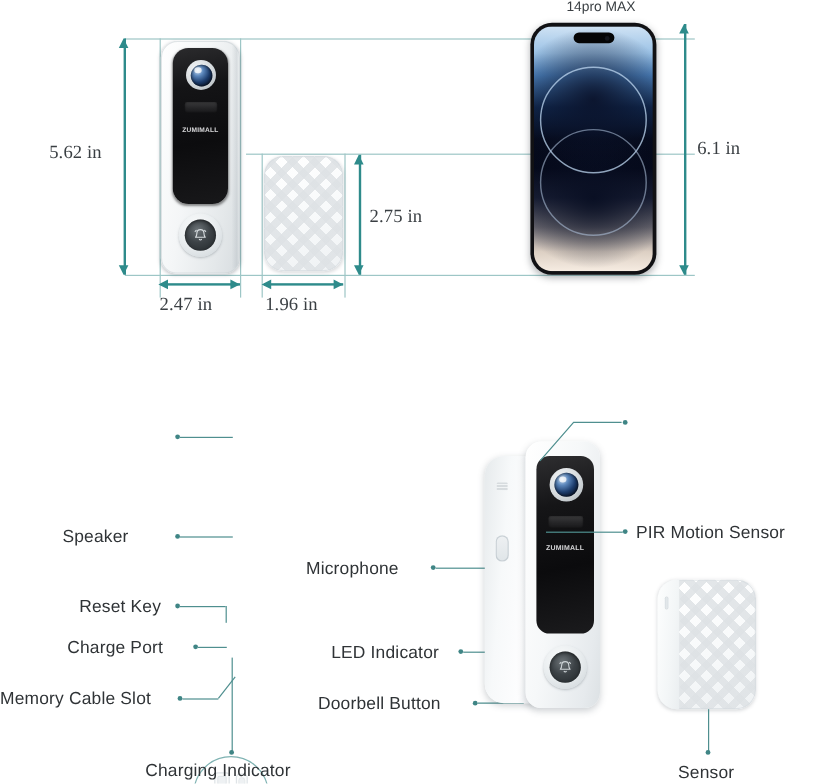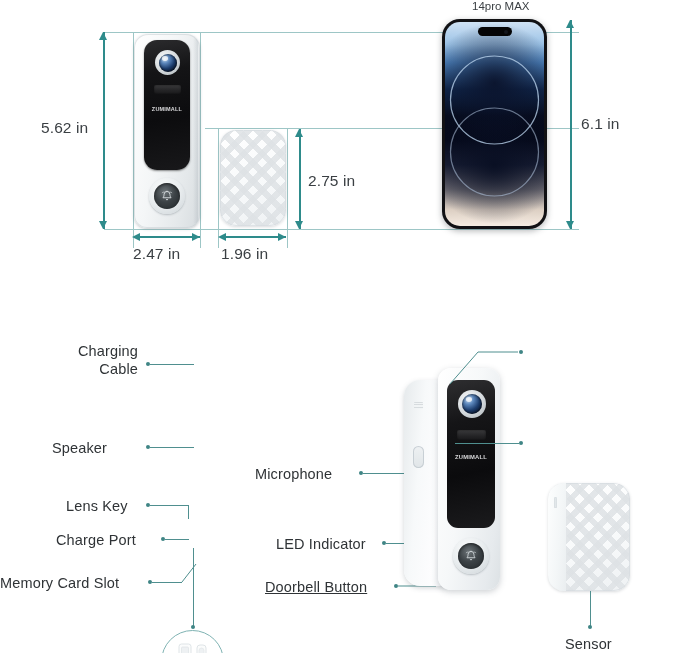--- a/index.html
+++ b/index.html
@@ -23,21 +23,21 @@
     height: 653px;
   }
   .abs { position: absolute; }
 
   
   .dim-label {
     font-size: 15.5px;
     color: #3a3f43;
     letter-spacing: 0.1px;
     white-space: nowrap;
-    font-family: Liberation Sans, sans-serif;
+    font-family: Liberation Serif, serif;
   }
   .feat-label {
     font-size: 14.5px;
     color: #2f3336;
     letter-spacing: 0.15px;
     white-space: nowrap;
     line-height: 1.25;
   }
   .phone-caption {
     font-size: 11.5px;
@@ -345,24 +345,20 @@
     </div>
 
     <div class="abs dimline-v" style="left:570px;top:20px;height:209px;"></div>
     <div class="arr arr-up" style="left:566px;top:20px;"></div>
     <div class="arr arr-down" style="left:566px;top:221px;"></div>
     <div class="abs dim-label" style="left:581px;top:115px;">6.1 in</div>
   </div>
 
   <div class="abs" style="left:0;top:300px;width:679px;height:353px;">
 
-    <div class="abs feat-label" style="left:34px;top:42px;text-align:right;width:104px;">
-      <span>Charging</span><br>
-      <span>Cable</span>
-    </div>
     <div class="abs dot" style="left:146px;top:62px;"></div>
     <div class="abs leader" style="left:150px;top:63.5px;width:44px;"></div>
     <div class="icon-circle" style="left:161px;top:330px;width:63px;height:63px;">
       <svg width="63" height="63" viewBox="0 0 63 63">
 
         <rect x="17" y="13" width="12" height="17" rx="2.5" fill="#fbfcfc" stroke="#dfe4e7" stroke-width="1"></rect>
         <rect x="19.5" y="16" width="7" height="9" rx="1" fill="#eef1f3" stroke="#dfe4e7" stroke-width=".8"></rect>
         <rect x="20" y="29" width="6" height="7" rx="1" fill="#f4f6f7" stroke="#e2e7ea" stroke-width=".8"></rect>
 
         <rect x="35" y="14" width="9" height="15" rx="3" fill="#fbfcfc" stroke="#dfe4e7" stroke-width="1"></rect>
@@ -371,50 +367,51 @@
         <path d="M23 36 C23 45, 20 48, 22 52" fill="none" stroke="#eceff1" stroke-width="3.2" stroke-linecap="round"></path>
         <path d="M39.5 29 C39.5 40, 38 46, 30 50" fill="none" stroke="#eceff1" stroke-width="3.2" stroke-linecap="round"></path>
         <path d="M22 52 C27 54, 33 52, 30 50" fill="none" stroke="#eceff1" stroke-width="3" stroke-linecap="round"></path>
       </svg>
     </div>
 
     <div class="abs feat-label" style="left:52px;top:139px;">Speaker</div>
     <div class="abs dot" style="left:146px;top:145px;"></div>
     <div class="abs leader" style="left:150px;top:146.5px;width:44px;"></div>
 
-    <div class="abs feat-label" style="left:66px;top:197px;">Lens Key</div>
+    <div class="abs feat-label" style="left:66px;top:197px;">Reset Key</div>
     <div class="abs dot" style="left:146px;top:203px;"></div>
     <div class="abs leader" style="left:150px;top:204.5px;width:38px;"></div>
     <div class="abs leader-v" style="left:188px;top:204.5px;height:14px;"></div>
 
     <div class="abs feat-label" style="left:56px;top:231px;">Charge Port</div>
     <div class="abs dot" style="left:161px;top:237px;"></div>
     <div class="abs leader" style="left:165px;top:238.5px;width:24px;"></div>
 
-    <div class="abs feat-label" style="left:0px;top:274px;">Memory Card Slot</div>
+    <div class="abs feat-label" style="left:0px;top:274px;">Memory Cable Slot</div>
     <div class="abs dot" style="left:148px;top:280px;"></div>
     <div class="abs leader" style="left:152px;top:281.5px;width:30px;"></div>
     <div class="abs" style="left:180px;top:262px;width:18px;height:22px;">
       <svg width="18" height="22" viewBox="0 0 18 22">
         <path d="M2 20 L16 2" stroke="#4f8f8f" stroke-width="1" fill="none"></path>
       </svg>
     </div>
 
     <div class="abs leader-v" style="left:193px;top:248px;height:79px;"></div>
     <div class="abs dot" style="left:191px;top:325px;"></div>
+    <div class="abs feat-label" style="left:121px;top:334px;">Charging Indicator</div>
 
     <div class="abs feat-label" style="left:255px;top:165px;">Microphone</div>
     <div class="abs dot" style="left:359px;top:171px;"></div>
     <div class="abs leader" style="left:363px;top:172.5px;width:85px;"></div>
 
     <div class="abs feat-label" style="left:276px;top:235px;">LED Indicator</div>
     <div class="abs dot" style="left:382px;top:241px;"></div>
     <div class="abs leader" style="left:386px;top:242.5px;width:54px;"></div>
 
-    <div class="abs feat-label" style="left:265px;top:278px;text-decoration:underline;">Doorbell Button</div>
+    <div class="abs feat-label" style="left:265px;top:278px;">Doorbell Button</div>
     <div class="abs dot" style="left:394px;top:284px;"></div>
     <div class="abs" style="left:396px;top:250px;width:64px;height:38px;">
       <svg width="64" height="38" viewBox="0 0 64 38">
         <path d="M2 36 L40 36 L62 2" stroke="#4f8f8f" stroke-width="1" fill="none"></path>
       </svg>
     </div>
 
     <div class="db3-wrap" style="left:404px;top:68px;width:96px;height:228px;">
 
       <div class="db3-side" style="left:0px;top:12px;width:46px;height:206px;"></div>
@@ -443,20 +440,21 @@
 
     <div class="abs dot" style="left:519px;top:50px;"></div>
     <div class="abs" style="left:448px;top:46px;width:72px;height:40px;">
       <svg width="72" height="40" viewBox="0 0 72 40">
         <path d="M2 38 L30 6 L70 6" stroke="#4f8f8f" stroke-width="1" fill="none"></path>
       </svg>
     </div>
 
     <div class="abs dot" style="left:519px;top:141px;"></div>
     <div class="abs leader" style="left:455px;top:142.5px;width:64px;"></div>
+    <div class="abs feat-label" style="left:530px;top:135px;">PIR Motion Sensor</div>
 
     <div class="abs chime-body" style="left:548px;top:183px;width:82px;height:108px;">
       <div class="abs" style="left:0;top:0;width:18px;height:108px;border-radius:16px 0 0 16px;
                   background:linear-gradient(95deg,#fdfefe 0%,#f3f6f7 60%,#eaeef0 100%);"></div>
       <div class="abs" style="left:6px;top:14px;width:3px;height:11px;border-radius:2px;
                   background:#e2e7ea;box-shadow:inset 0 0 0 .5px #d2d9dd;"></div>
     </div>
     <div class="abs leader-v" style="left:590px;top:291px;height:36px;"></div>
     <div class="abs dot" style="left:588px;top:325px;"></div>
     <div class="abs feat-label" style="left:565px;top:335px;">Sensor</div>

